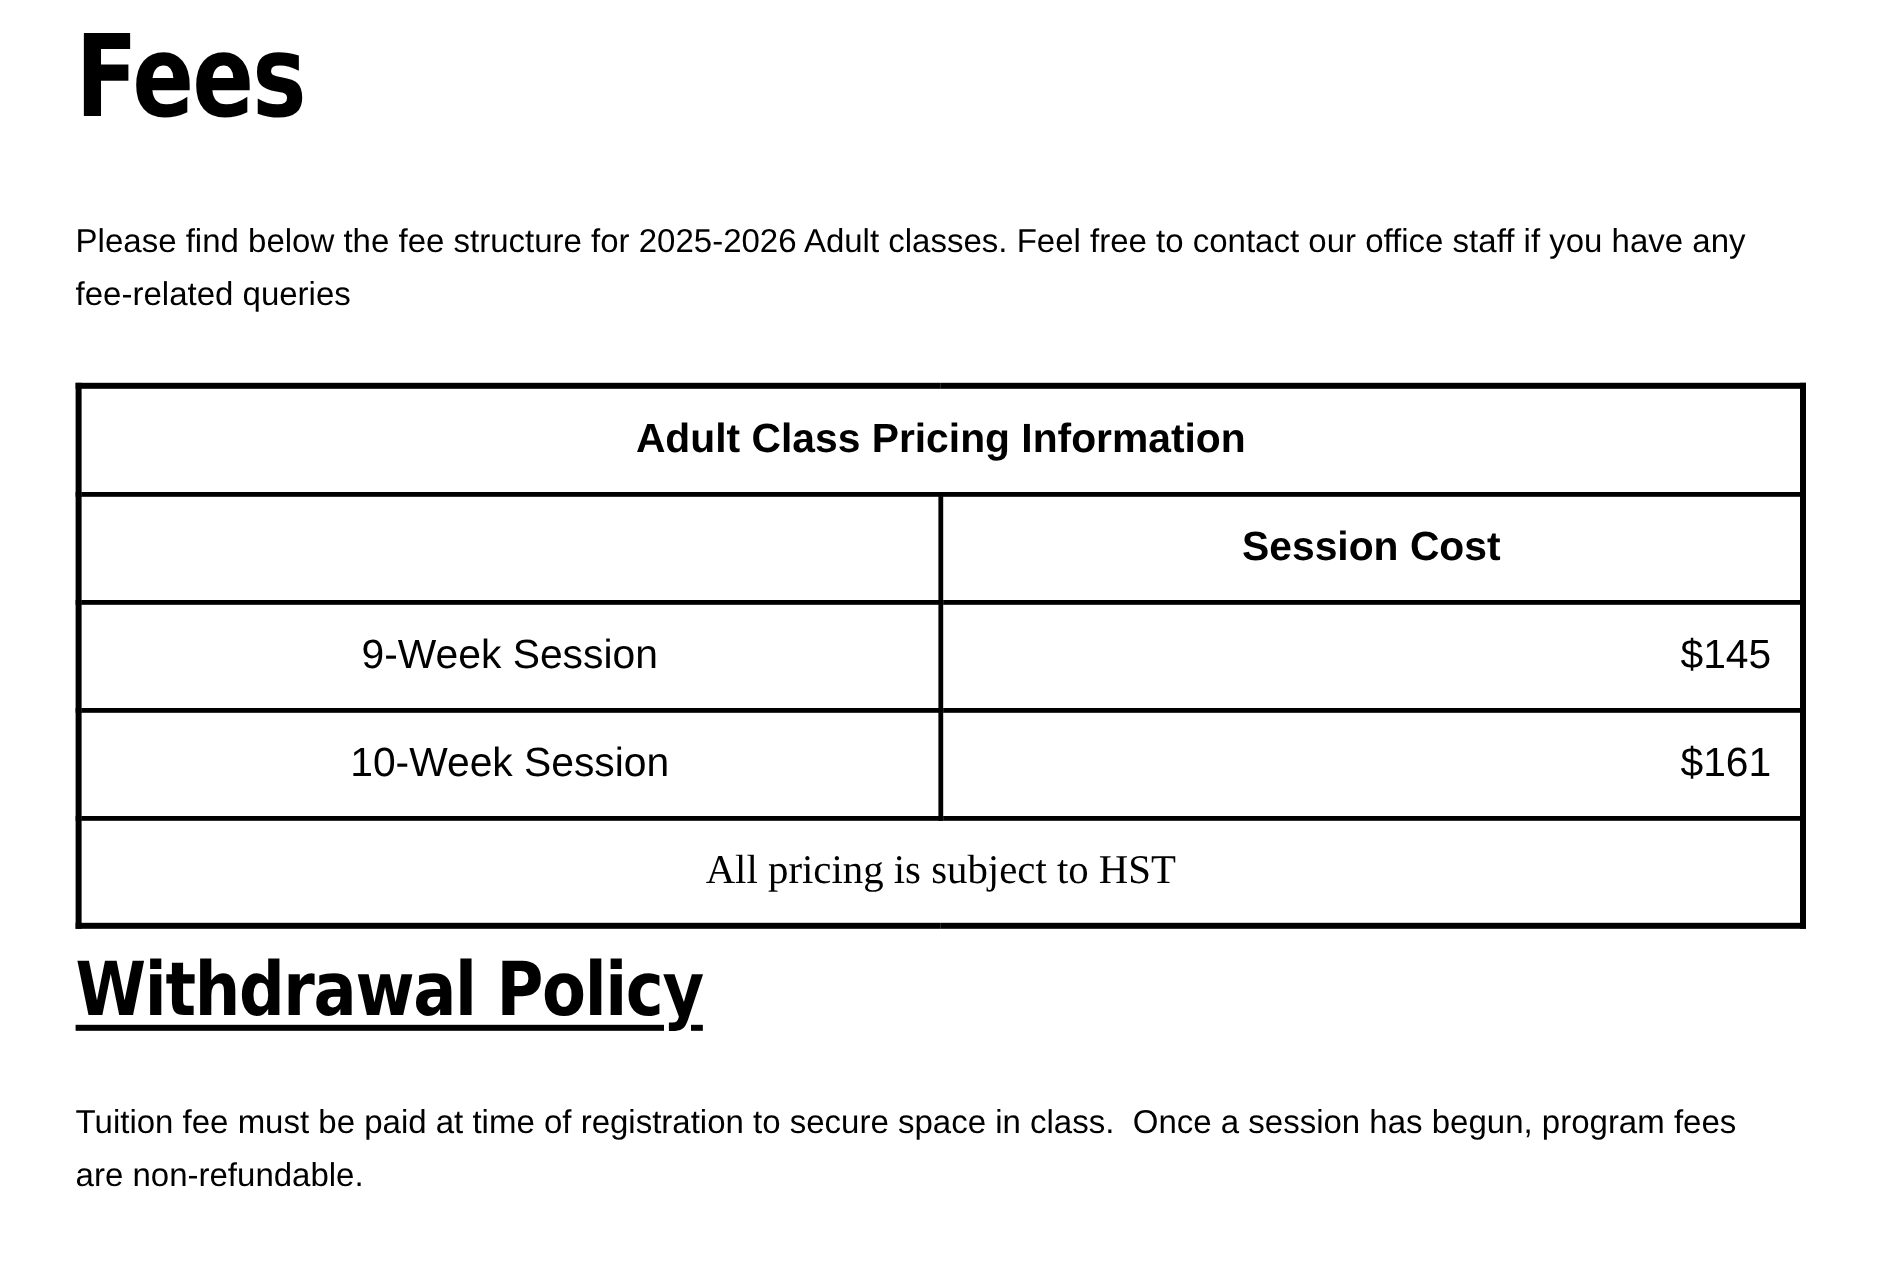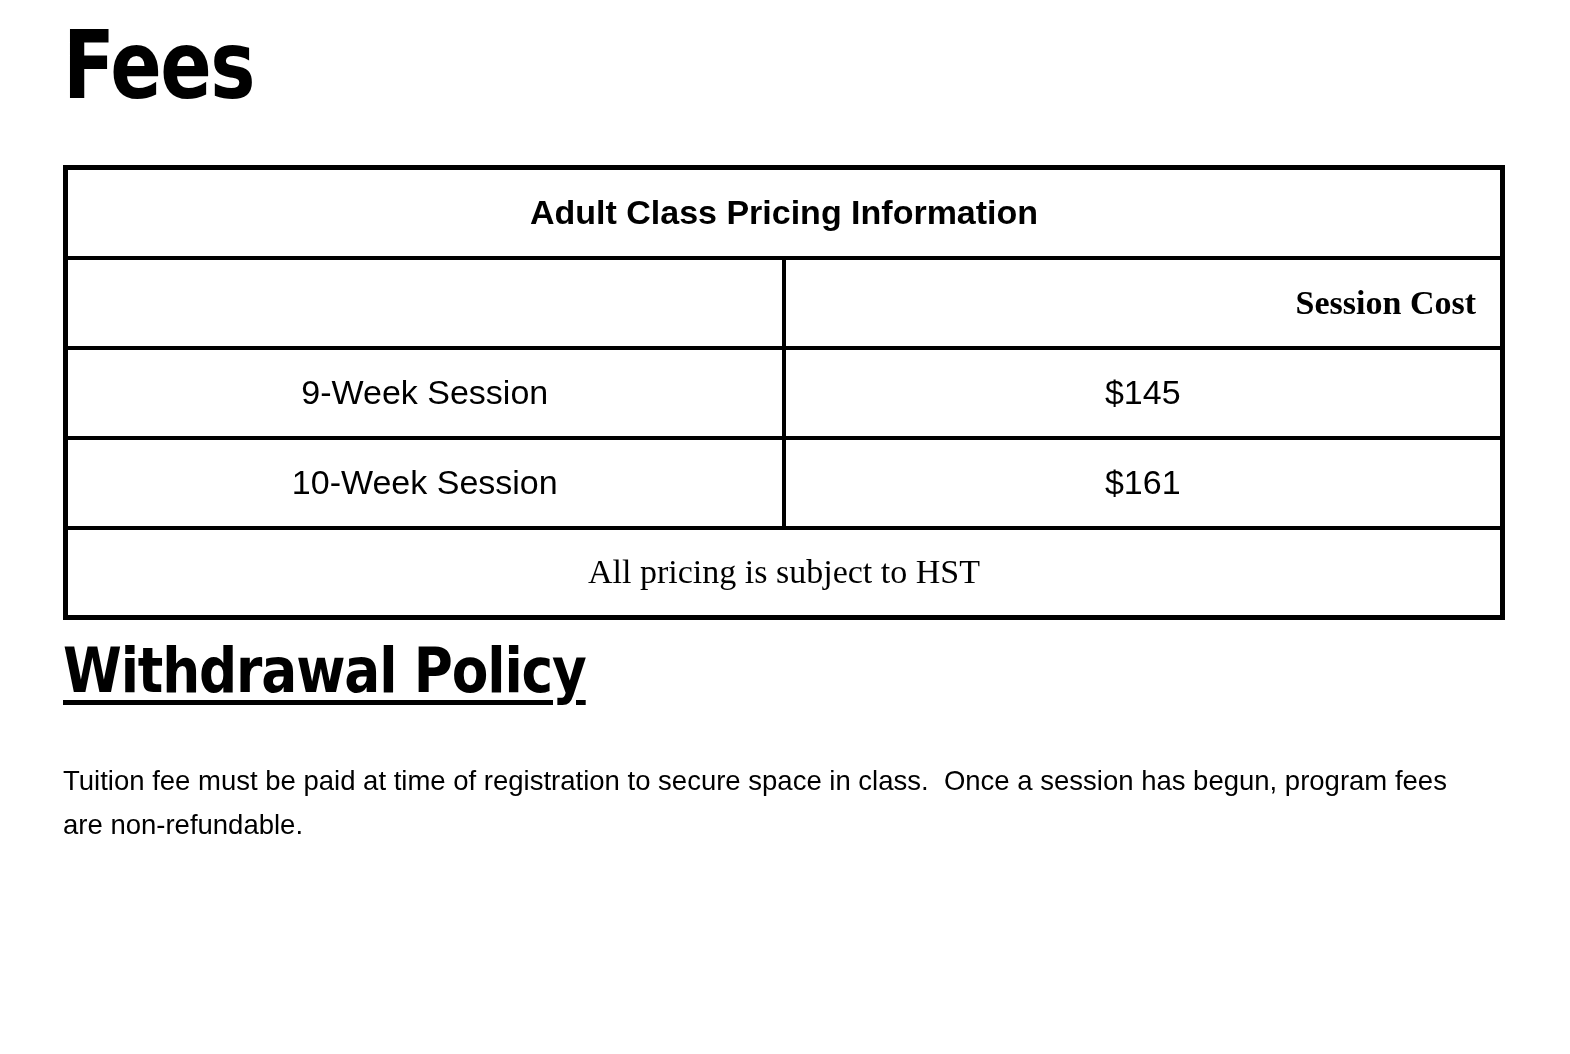--- a/index.html
+++ b/index.html
@@ -96,43 +96,43 @@
   }
 
   .col-label { width: 718px; }
   .col-cost  { width: 719px; }
 
   .cell-title {
     text-align: center;
     font-weight: 700;
   }
   .cell-colhead {
-    text-align: right;
+    text-align: center;
     font-weight: 700;
-    font-family: Liberation Serif, serif;
   }
   .cell-blank {}
   .cell-rowlabel {
     text-align: center;
   }
   .cell-price {
-    text-align: center;
+    text-align: right;
   }
   .cell-note {
     text-align: center;
     font-family: Liberation Serif, serif;
   }
 </style>
 </head>
 <body>
 
 <div class="page">
 
   <h1 class="page-title">Fees</h1>
 
+  <p class="intro-paragraph">Please find below the fee structure for 2025-2026 Adult classes. Feel free to contact our office staff if you have any fee-related queries</p>
 
   <div class="pricing-table-wrap">
     <table class="pricing-table">
       <colgroup>
         <col class="col-label">
         <col class="col-cost">
       </colgroup>
       <tbody>
         <tr>
           <td class="cell-title" colspan="2">Adult Class Pricing Information</td>

